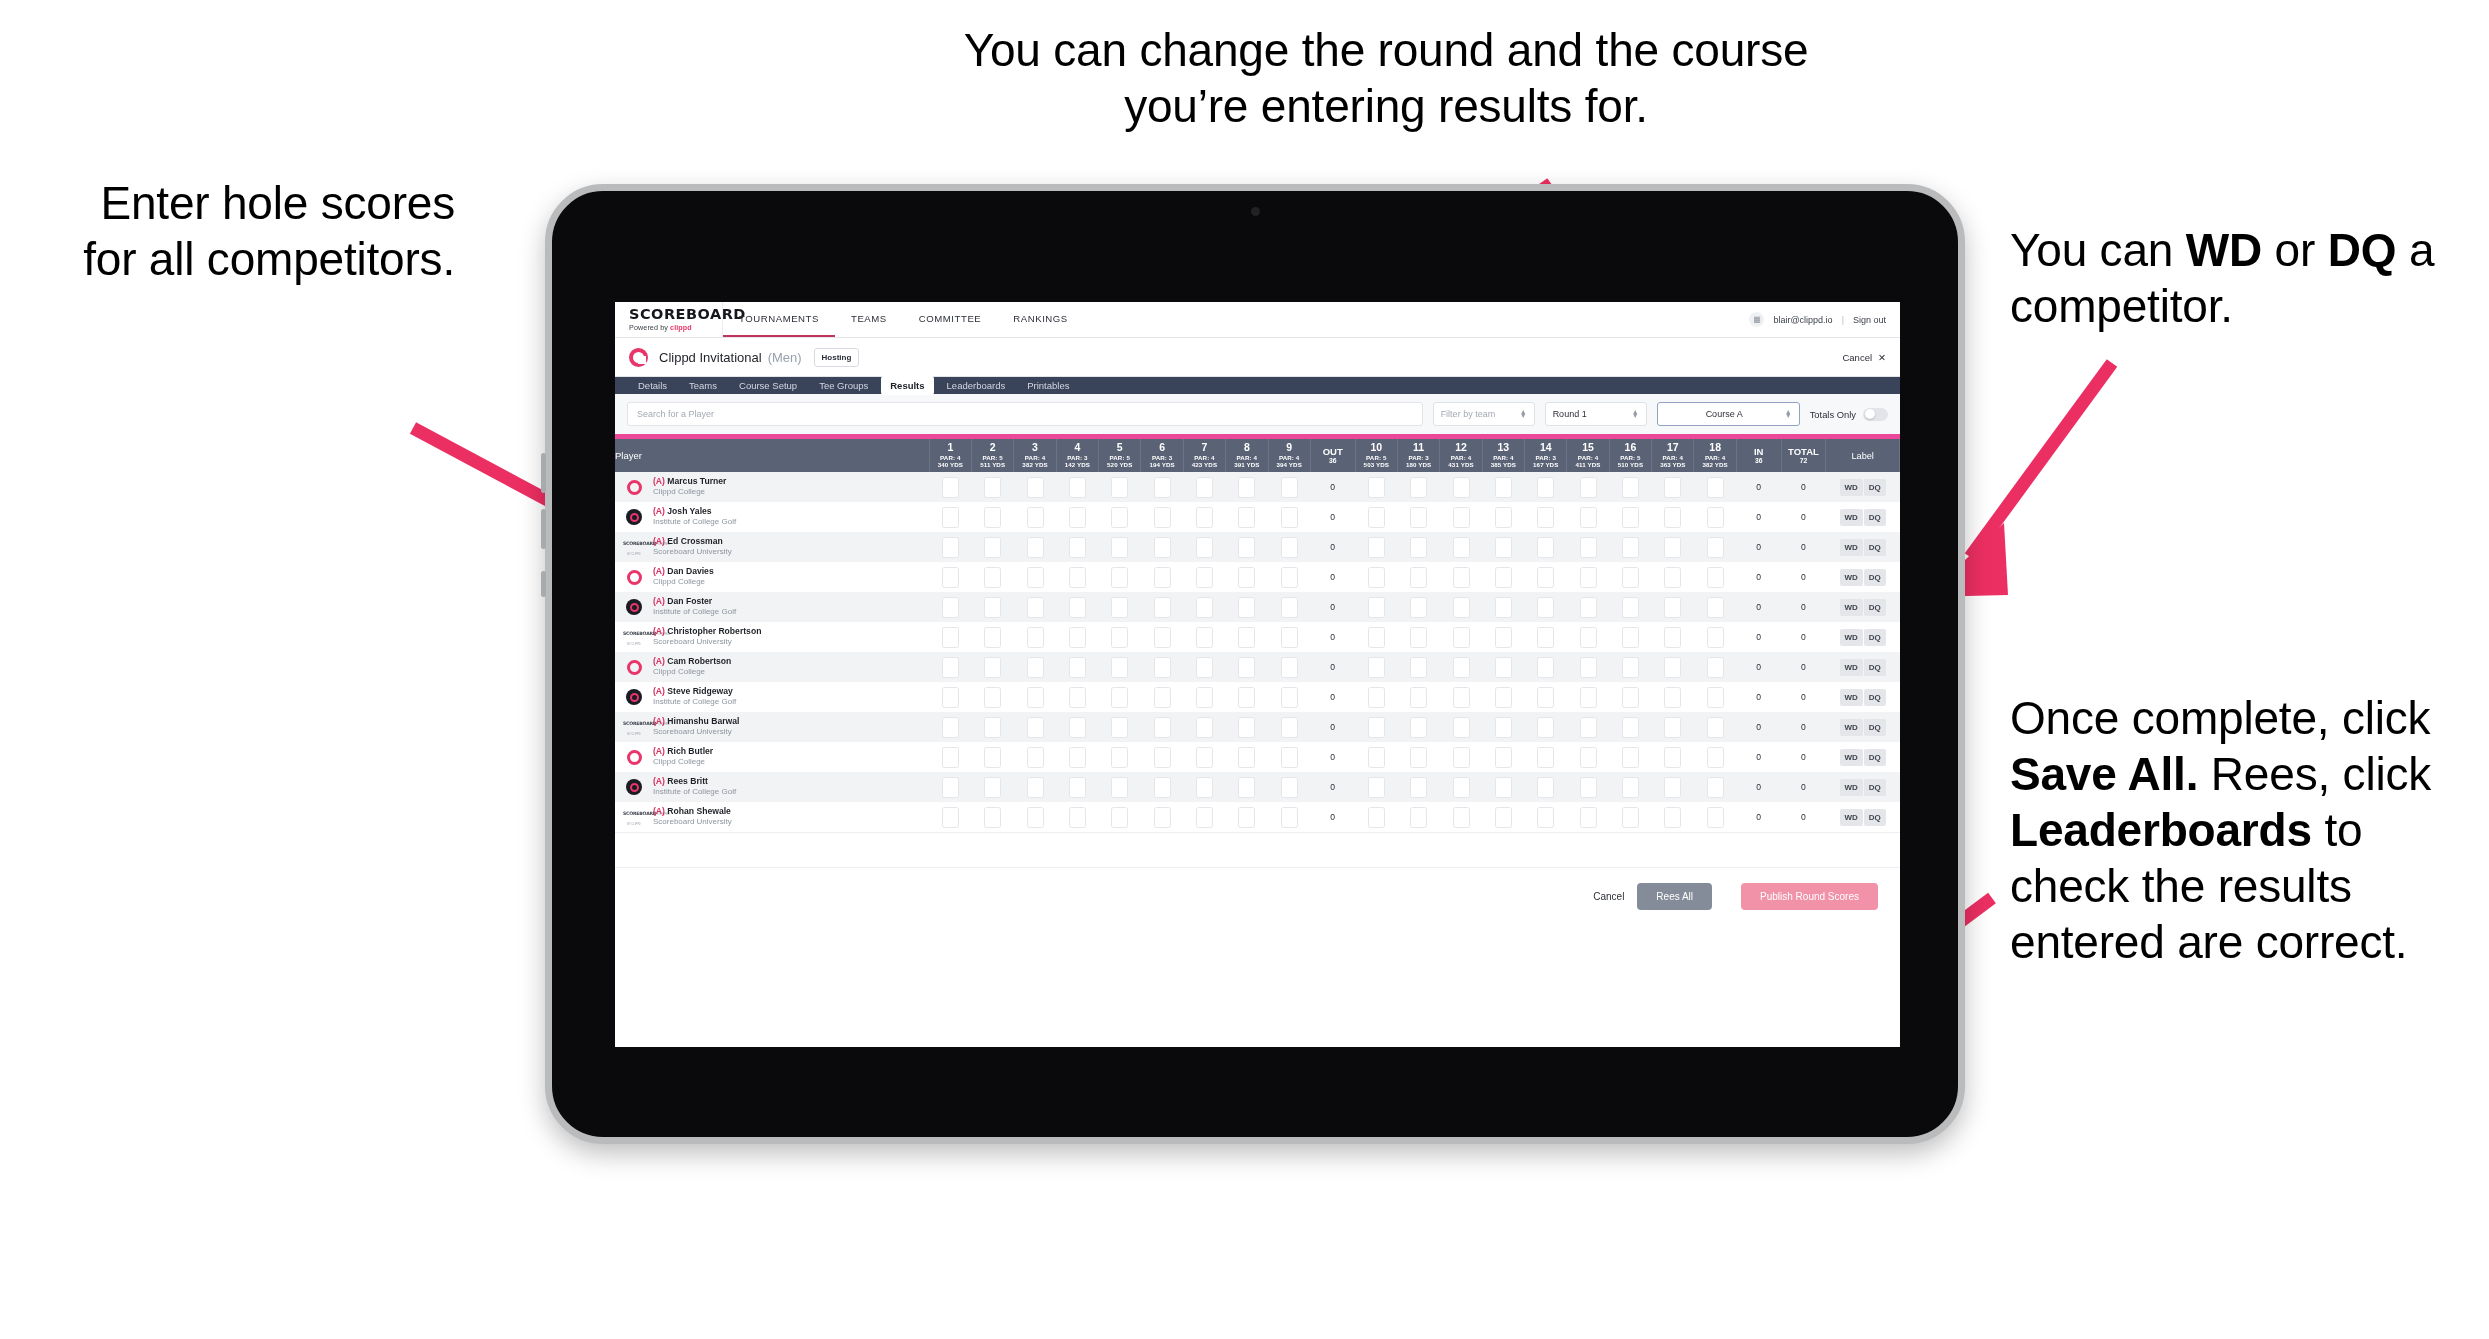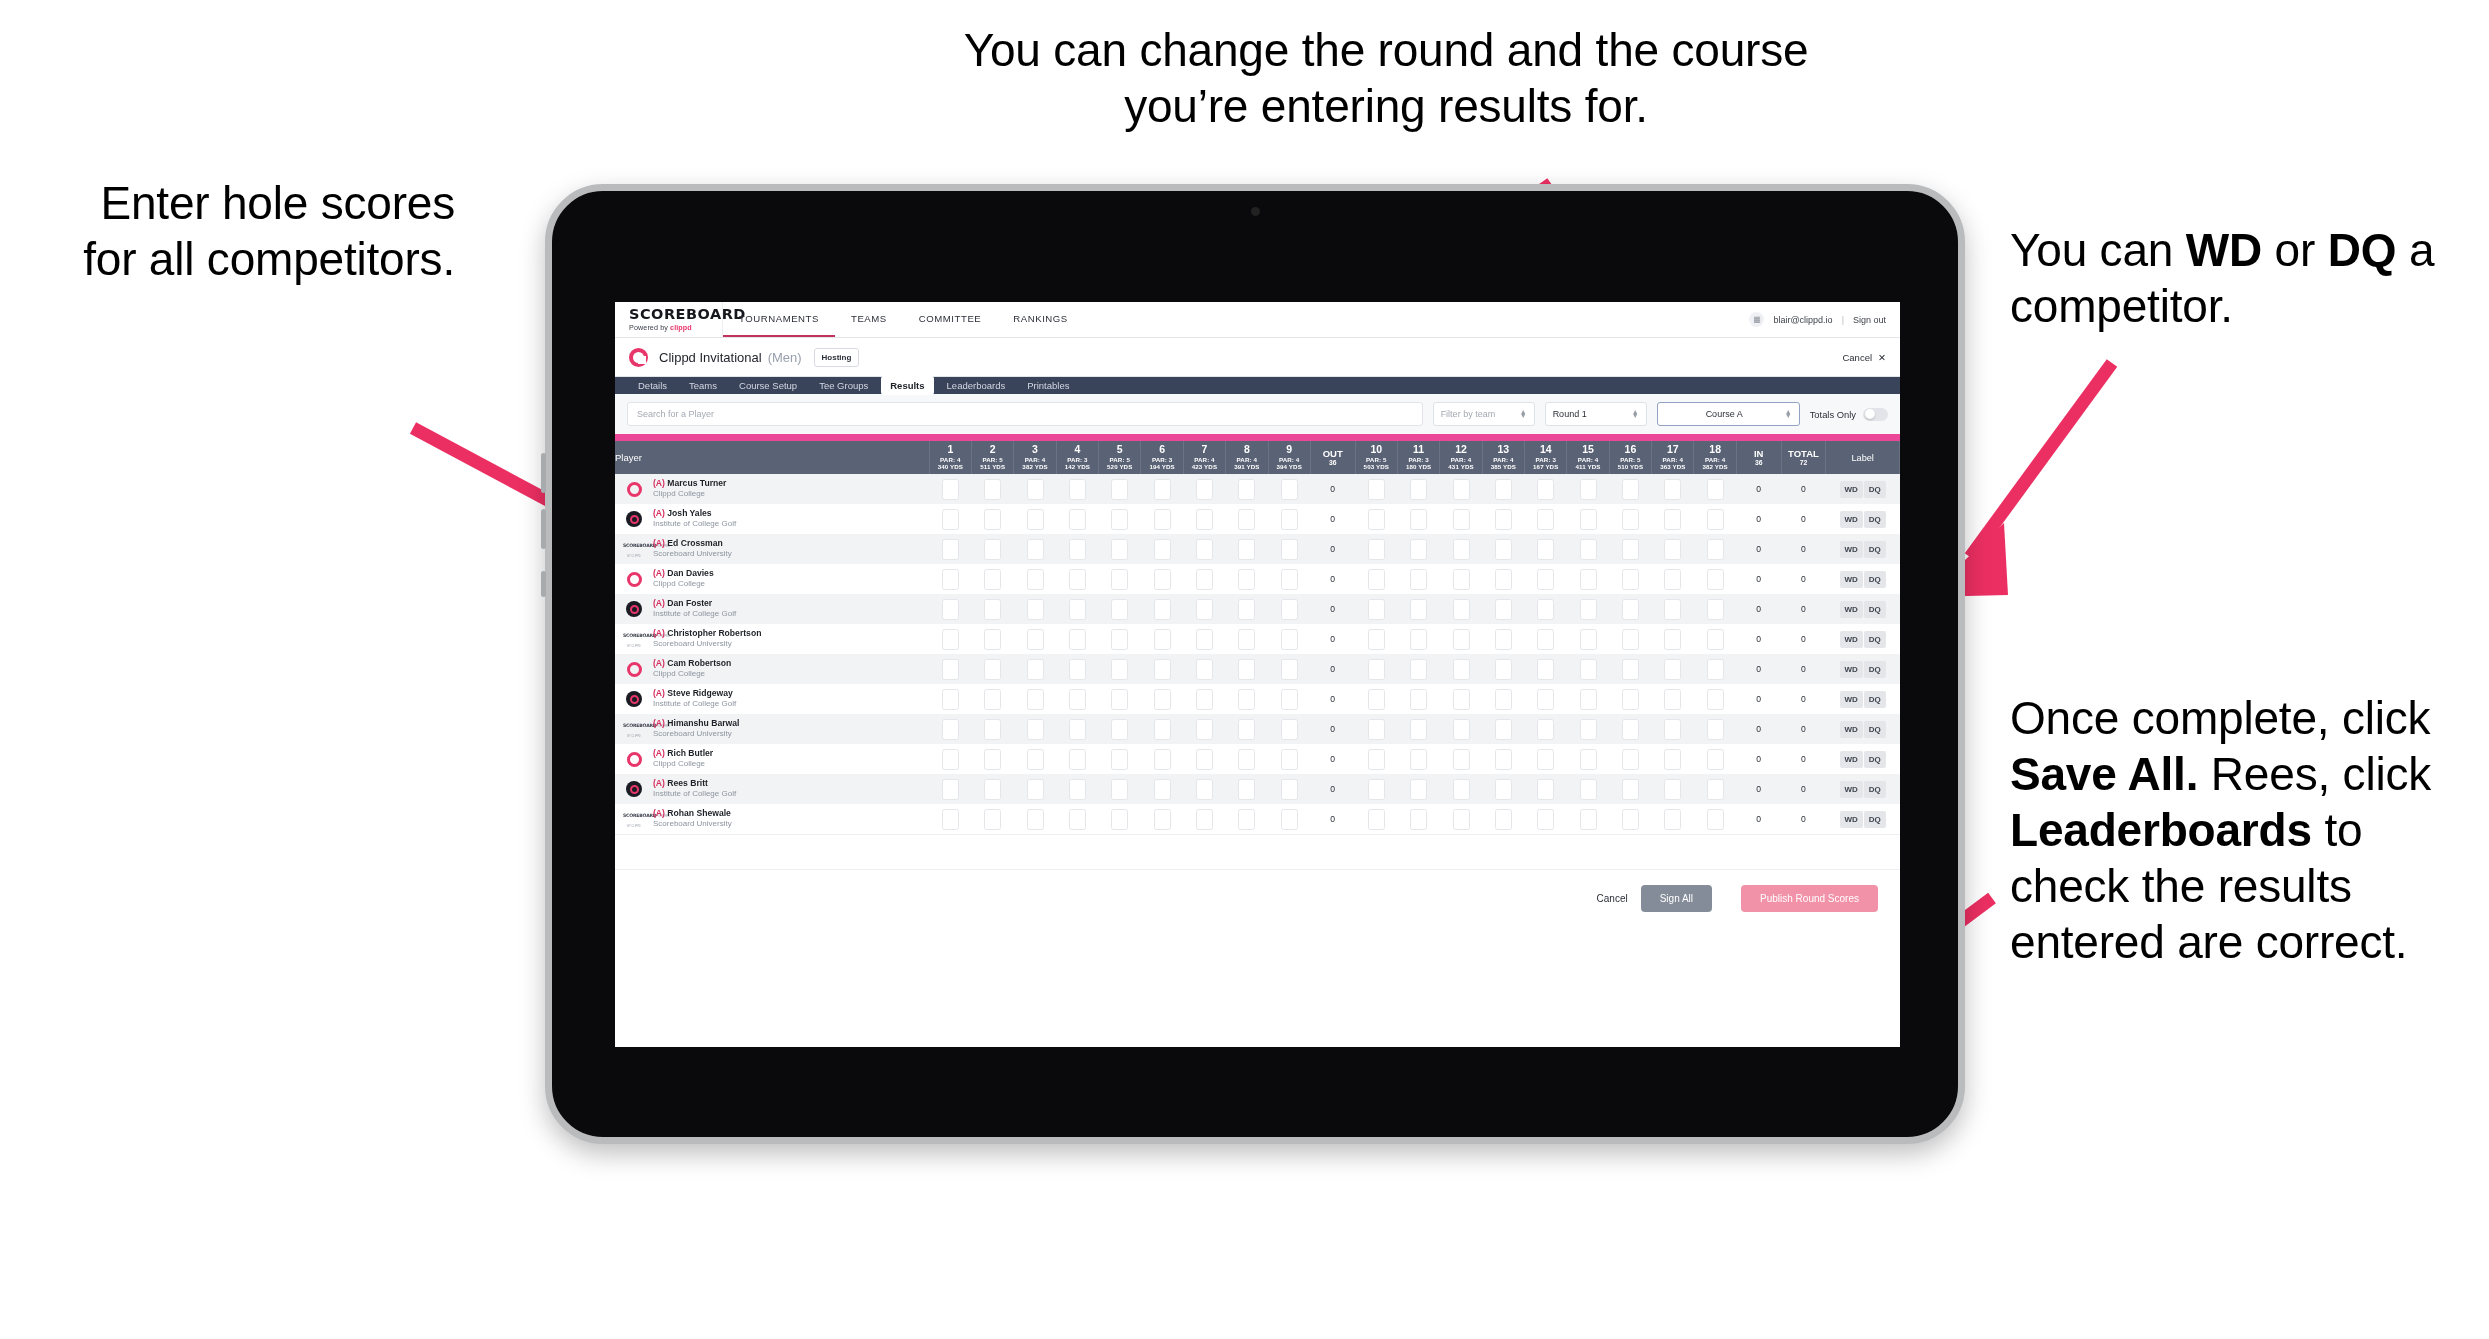--- a/index.html
+++ b/index.html
@@ -116,21 +116,21 @@
     height:17px;background:#39435a;display:flex;align-items:center;padding:0 14px;gap:4px;
   }
   .subnav span{
     font-size:9.5px;color:#d3d8e2;padding:4px 9px;border-radius:3px;
   }
   .subnav span.active{background:#fff;color:#1d2026;font-weight:bold;}
 
   
   .filters{
     background:#f7f8fa;padding:8px 12px;display:flex;align-items:center;gap:10px;
-    border-bottom:7px solid #ec4899;
+    border-bottom:5px solid #ec4899;
   }
   .search{
     flex:1;height:22px;background:#fff;border:1px solid #e2e4e9;border-radius:3px;
     display:flex;align-items:center;padding:0 9px;font-size:9px;color:#a3a9b3;
   }
   .sel{
     height:22px;min-width:86px;background:#fff;border:1px solid #dfe2e7;border-radius:3px;
     display:flex;align-items:center;justify-content:space-between;padding:0 7px;
     font-size:9px;color:#2b2f38;gap:8px;
   }
@@ -1361,18 +1361,18 @@
                 </div>
               </td>
             </tr>
           </tbody>
       </table>
       <div class="tblfoot"></div>
     </div>
 
     <div class="actions">
       <div class="btn-cancel">Cancel</div>
-      <div class="btn-save">Sign All</div>
+      <div class="btn-save">Rees All</div>
       <div class="btn-pub">Publish Round Scores</div>
     </div>
 
   </div>
 </div>
 
 </body></html>

